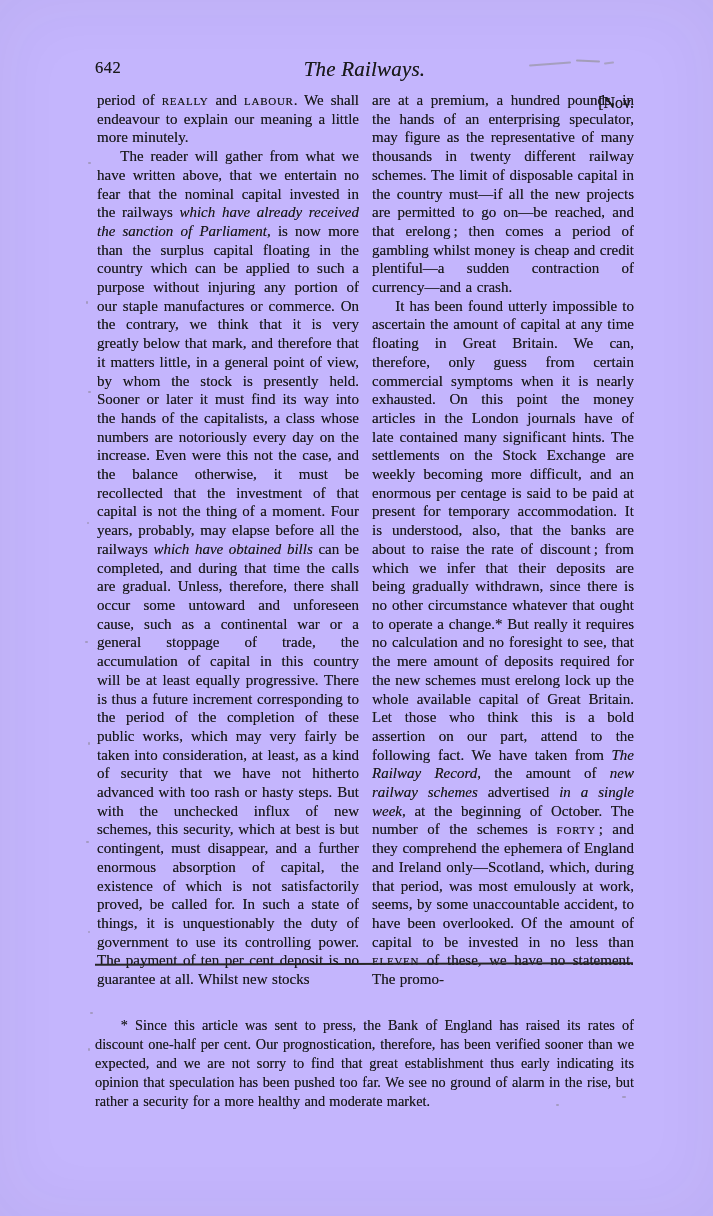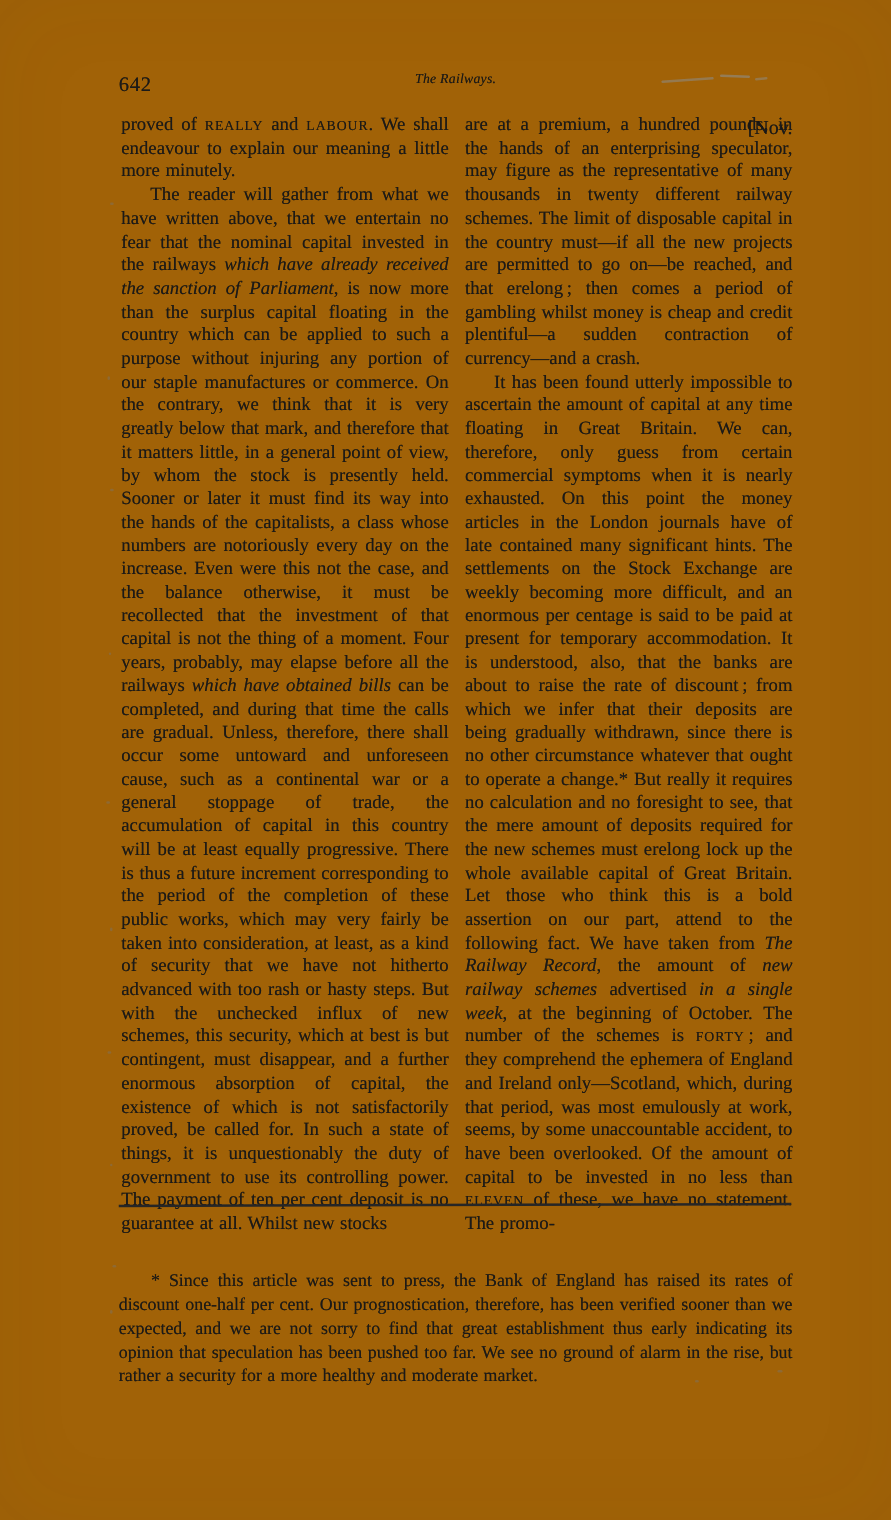--- a/index.html
+++ b/index.html
@@ -7,21 +7,21 @@
     padding: 0;
     width: 713px;
     height: 1216px;
     background: #f4f4f2;
     overflow: hidden;
   }
   .page {
     position: relative;
     width: 713px;
     height: 1216px;
-    background: #a16207;
+    background: #c4b5fd;
     box-shadow: inset 0 0 70px rgba(60,55,45,0.05);
     color: #1a1a1a;
     font-family: "Liberation Serif", "DejaVu Serif", serif;
     text-shadow: 0 0 0.45px rgba(0,0,0,0.55);
   }
   
   .page-header {
     position: absolute;
     top: 57px;
     left: 95px;
@@ -35,21 +35,21 @@
     font-size: 16.5px;
     letter-spacing: 0.5px;
   }
   .running-title {
     position: absolute;
     left: 0;
     right: 0;
     text-align: center;
     top: 0;
     font-style: italic;
-    font-size: 11px;
+    font-size: 21px;
     letter-spacing: 0.2px;
   }
   .issue-month {
     position: absolute;
     right: 0;
     top: 13px;
     font-size: 16px;
     margin-top: 24px;
   }
   
@@ -121,21 +121,21 @@
   </div>
 
   <div class="artifact">
     <i style="left:529px; top:63px; width:42px; height:1.6px; transform:rotate(-4deg); opacity:.55;"></i>
     <i style="left:576px; top:60px; width:24px; height:1.8px; transform:rotate(2deg); opacity:.6;"></i>
     <i style="left:604px; top:62px; width:10px; height:1.6px; transform:rotate(-6deg); opacity:.5;"></i>
   </div>
 
   <div class="columns">
     <div class="col">
-        <p class="para"><span>proved of </span><span class="sc">really</span><span> and </span><span class="sc">labour</span><span>. We shall endeavour to explain our meaning a little more minutely.</span></p>
+        <p class="para"><span>period of </span><span class="sc">really</span><span> and </span><span class="sc">labour</span><span>. We shall endeavour to explain our meaning a little more minutely.</span></p>
         <p class="para indent"><span>The reader will gather from what we have written above, that we entertain no fear that the nominal capital invested in the railways </span><span class="it">which have already received the sanction of Parliament</span><span>, is now more than the surplus capital floating in the country which can be applied to such a purpose without injuring any portion of our staple manufactures or commerce. On the contrary, we think that it is very greatly below that mark, and therefore that it matters little, in a general point of view, by whom the stock is presently held. Sooner or later it must find its way into the hands of the capitalists, a class whose numbers are notoriously every day on the increase. Even were this not the case, and the balance otherwise, it must be recollected that the investment of that capital is not the thing of a moment. Four years, probably, may elapse before all the railways </span><span class="it">which have obtained bills</span><span> can be completed, and during that time the calls are gradual. Unless, therefore, there shall occur some untoward and unforeseen cause, such as a continental war or a general stoppage of trade, the accumulation of capital in this country will be at least equally progressive. There is thus a future increment corresponding to the period of the completion of these public works, which may very fairly be taken into consideration, at least, as a kind of security that we have not hitherto advanced with too rash or hasty steps. But with the unchecked influx of new schemes, this security, which at best is but contingent, must disappear, and a further enormous absorption of capital, the existence of which is not satisfactorily proved, be called for. In such a state of things, it is unquestionably the duty of government to use its controlling power. The payment of ten per cent deposit is no guarantee at all. Whilst new stocks</span></p>
       </div>
     <div class="col">
         <p class="para"><span>are at a premium, a hundred pounds, in the hands of an enterprising speculator, may figure as the representative of many thousands in twenty different railway schemes. The limit of disposable capital in the country must—if all the new projects are permitted to go on—be reached, and that erelong ; then comes a period of gambling whilst money is cheap and credit plentiful—a sudden contraction of currency—and a crash.</span></p>
         <p class="para indent"><span>It has been found utterly impossible to ascertain the amount of capital at any time floating in Great Britain. We can, therefore, only guess from certain commercial symptoms when it is nearly exhausted. On this point the money articles in the London journals have of late contained many significant hints. The settlements on the Stock Exchange are weekly becoming more difficult, and an enormous per centage is said to be paid at present for temporary accommodation. It is understood, also, that the banks are about to raise the rate of discount ; from which we infer that their deposits are being gradually withdrawn, since there is no other circumstance whatever that ought to operate a change.* But really it requires no calculation and no foresight to see, that the mere amount of deposits required for the new schemes must erelong lock up the whole available capital of Great Britain. Let those who think this is a bold assertion on our part, attend to the following fact. We have taken from </span><span class="it">The Railway Record</span><span>, the amount of </span><span class="it">new railway schemes</span><span> advertised </span><span class="it">in a single week</span><span>, at the beginning of October. The number of the schemes is </span><span class="sc">forty</span><span> ; and they comprehend the ephemera of England and Ireland only—Scotland, which, during that period, was most emulously at work, seems, by some unaccountable accident, to have been overlooked. Of the amount of capital to be invested in no less than </span><span class="sc">eleven</span><span> of these, we have no statement. The promo-</span></p>
       </div>
   </div>
 
   <div class="footnote-rule"></div>
 

